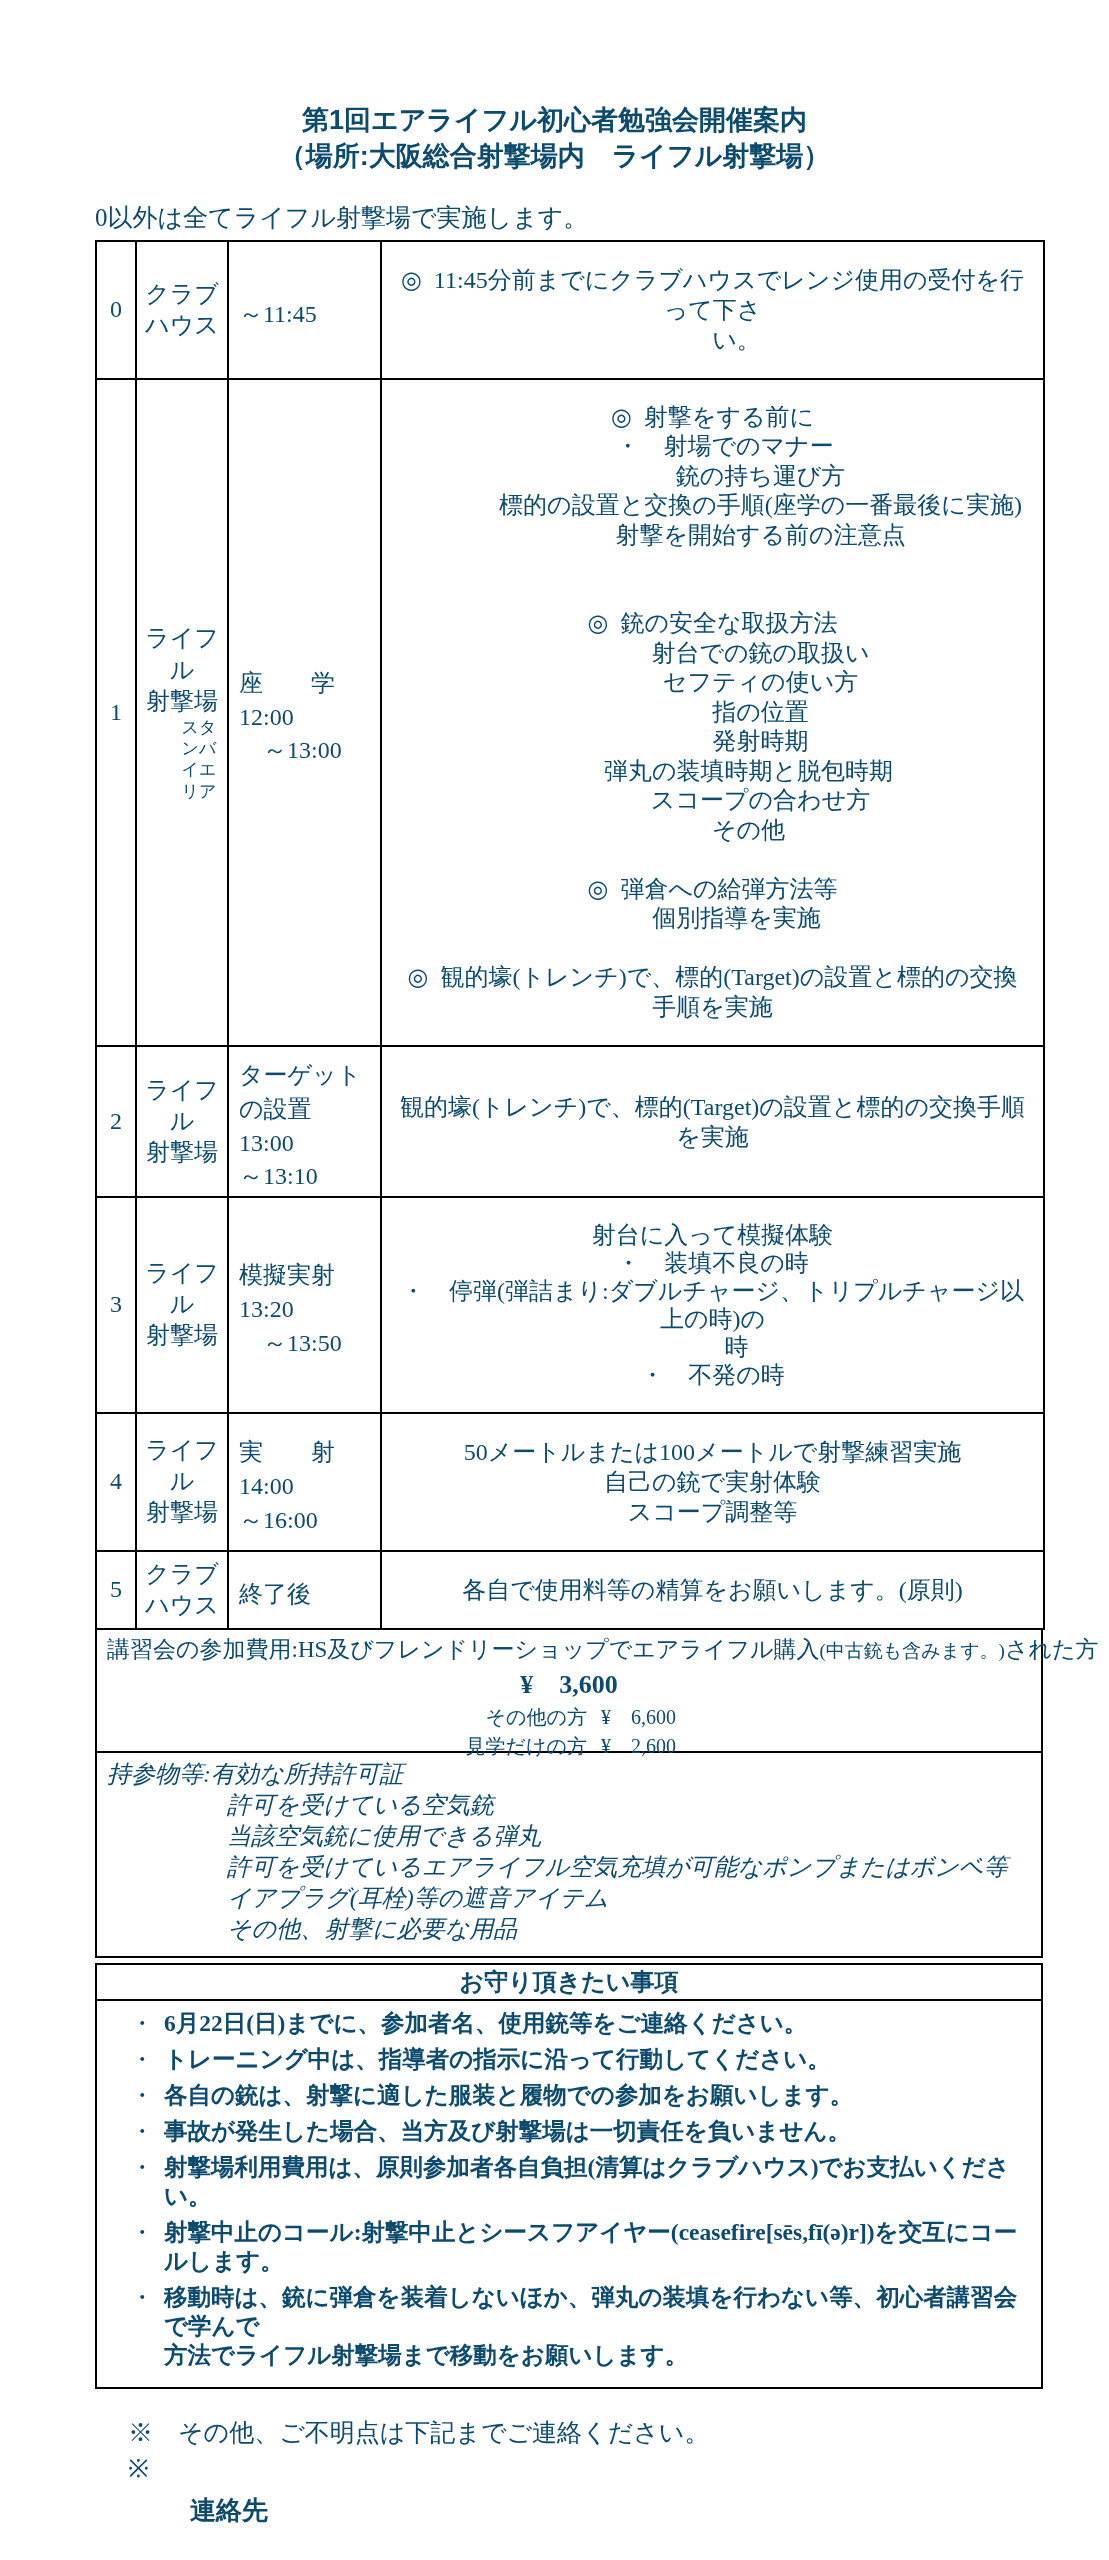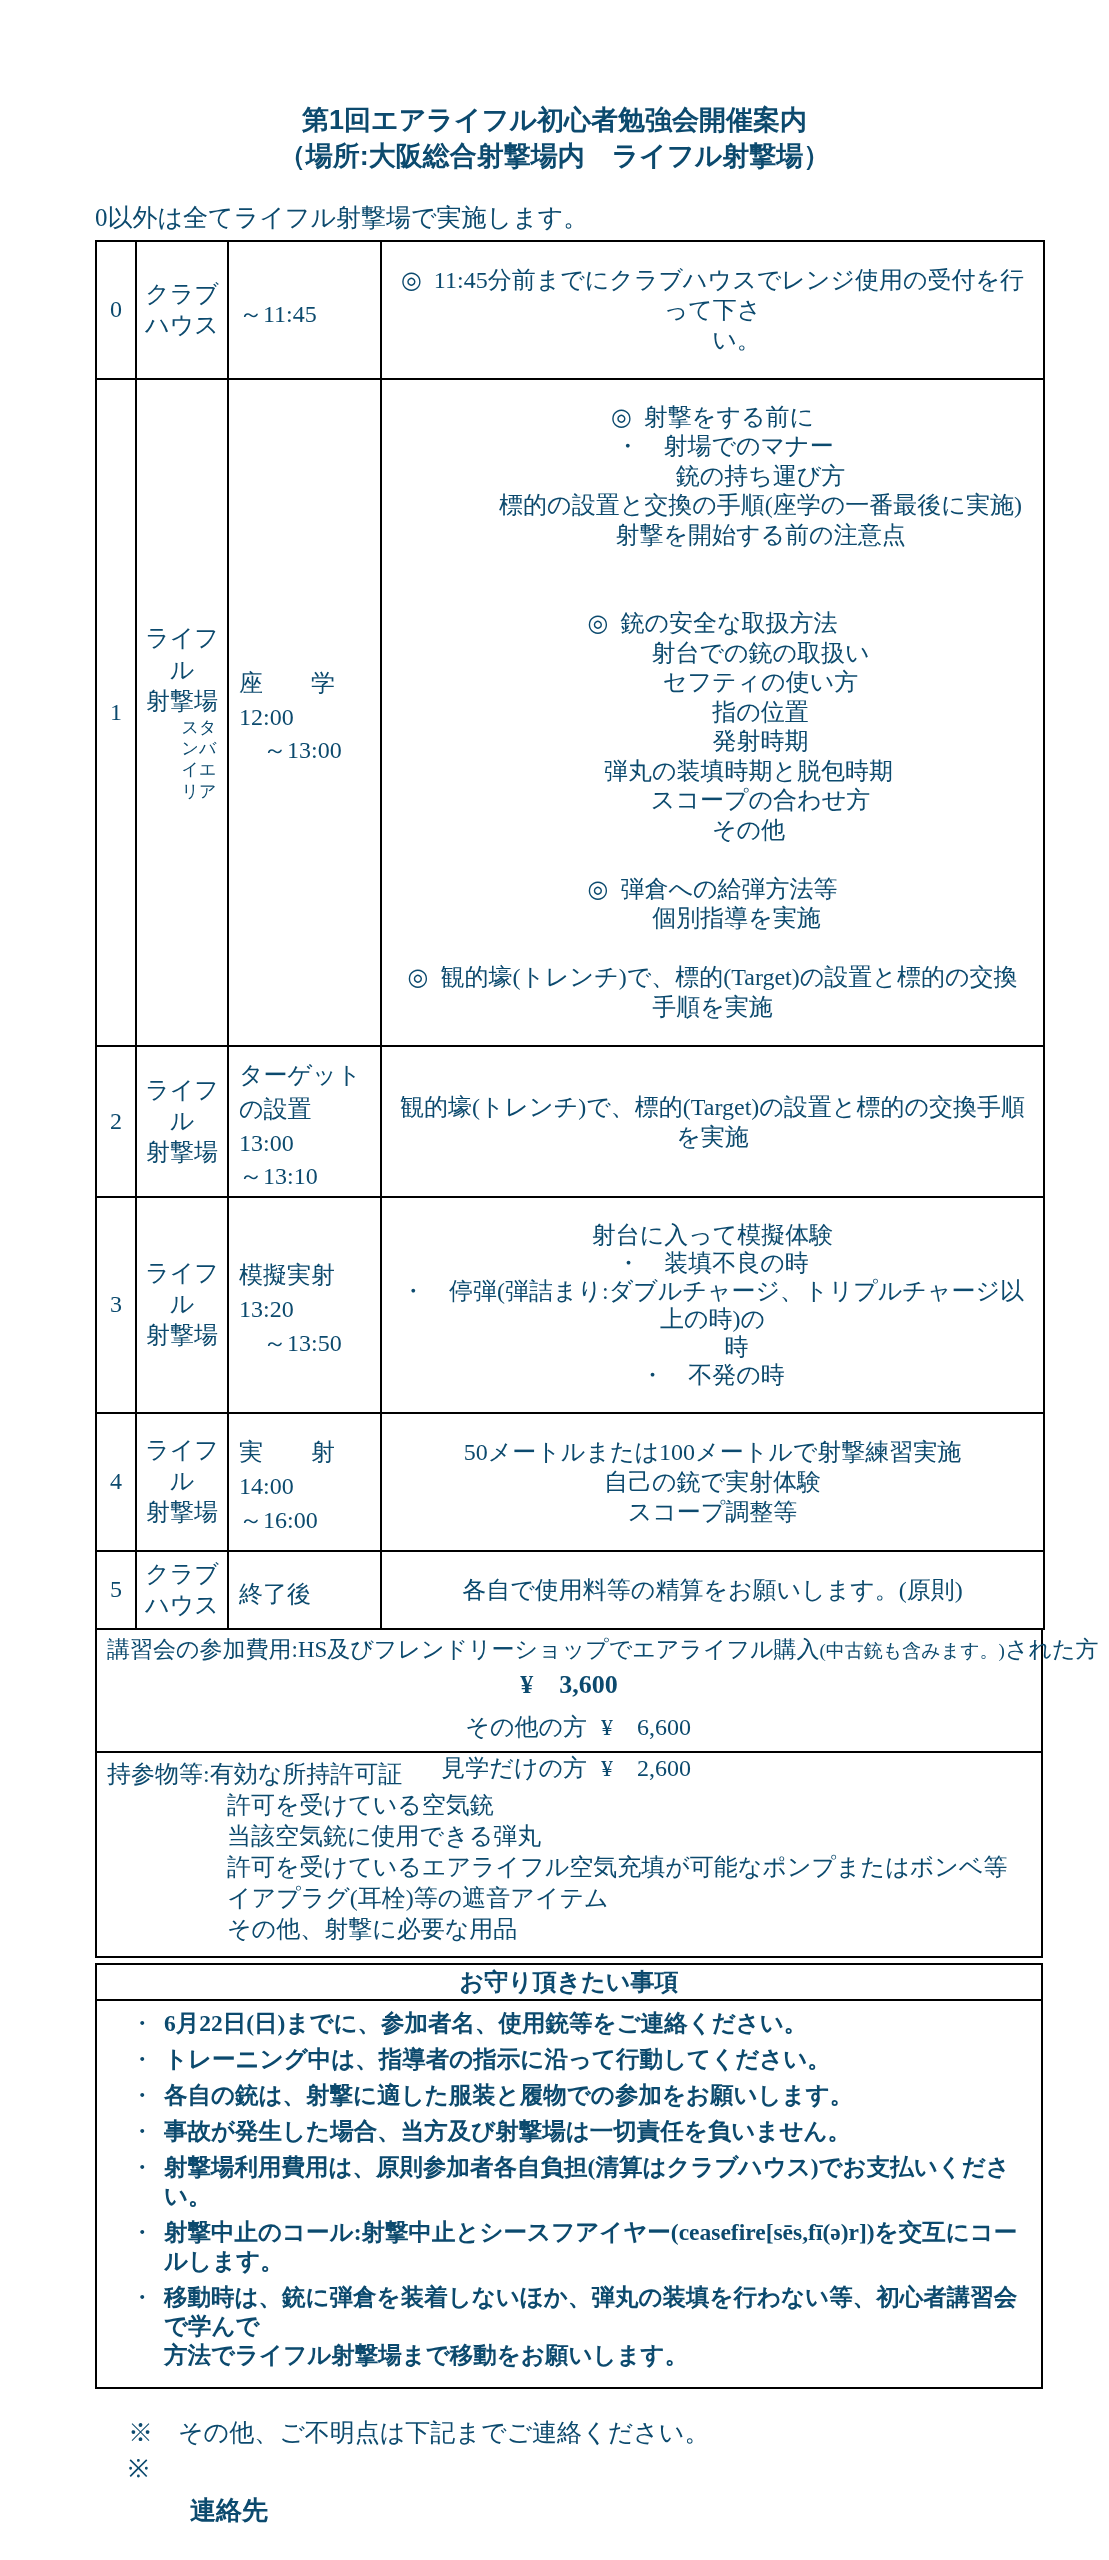--- a/index.html
+++ b/index.html
@@ -26,24 +26,24 @@
   .vtop{vertical-align:top !important;}
   .pre{white-space:pre-wrap;word-break:break-all;}
   .box{
     width:948px;margin-left:95px;border:2px solid #000;border-top:none;
     font-size:24px;box-sizing:border-box;
   }
   .fee-box{height:123px;padding:4px 10px;}
   .fee-line1{font-size:23px;white-space:nowrap;}
   .fee-line1 .small{font-size:19px;}
   .fee-main{;text-align:center;font-weight:bold;font-size:26px;margin-top:2px;}
-  .fee-row{text-align:center;margin-top:9px;font-size:24px;}
+  .fee-row{text-align:center;margin-top:2px;font-size:20px;}
   .fee-row .lbl{display:inline-block;width:180px;text-align:right;}
   .fee-row .prc{display:inline-block;width:130px;text-align:left;margin-left:14px;}
-  .items-box{height:205px;padding:6px 10px;line-height:31px;}
+  .items-box{height:205px;padding:6px 10px;line-height:31px;font-style:italic;}
   .rules-header{
     margin-top:5px;border-top:2px solid #000;height:38px;display:flex;align-items:center;justify-content:center;
     font-family:"Liberation Sans","DejaVu Sans",sans-serif;font-weight:bold;font-size:24px;
   }
   .rules-box{padding:8px 6px 10px 21px;font-weight:bold;}
   .rules-box ul{list-style:none;margin:0;padding:0;}
   .rules-box li{
     position:relative;padding-left:46px;font-size:23.5px;line-height:29px;
     white-space:pre-wrap;margin-bottom:7px;
   }

